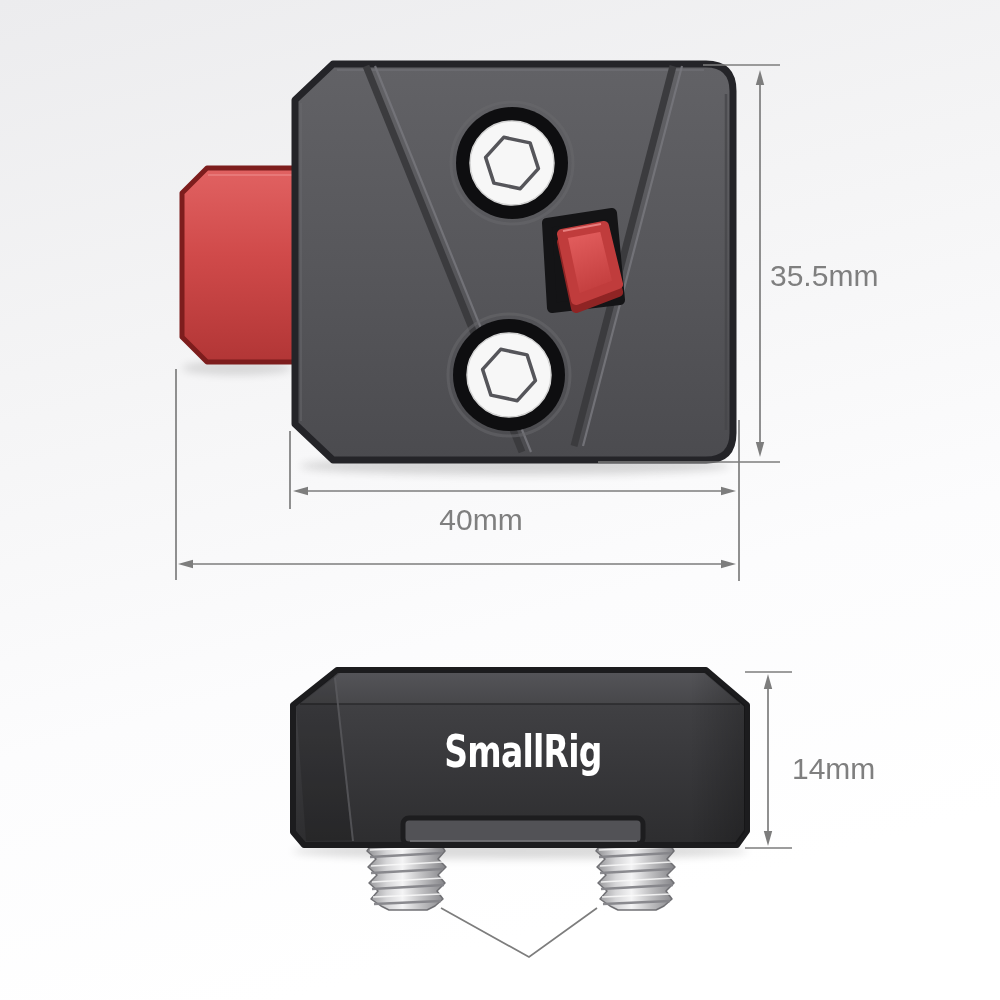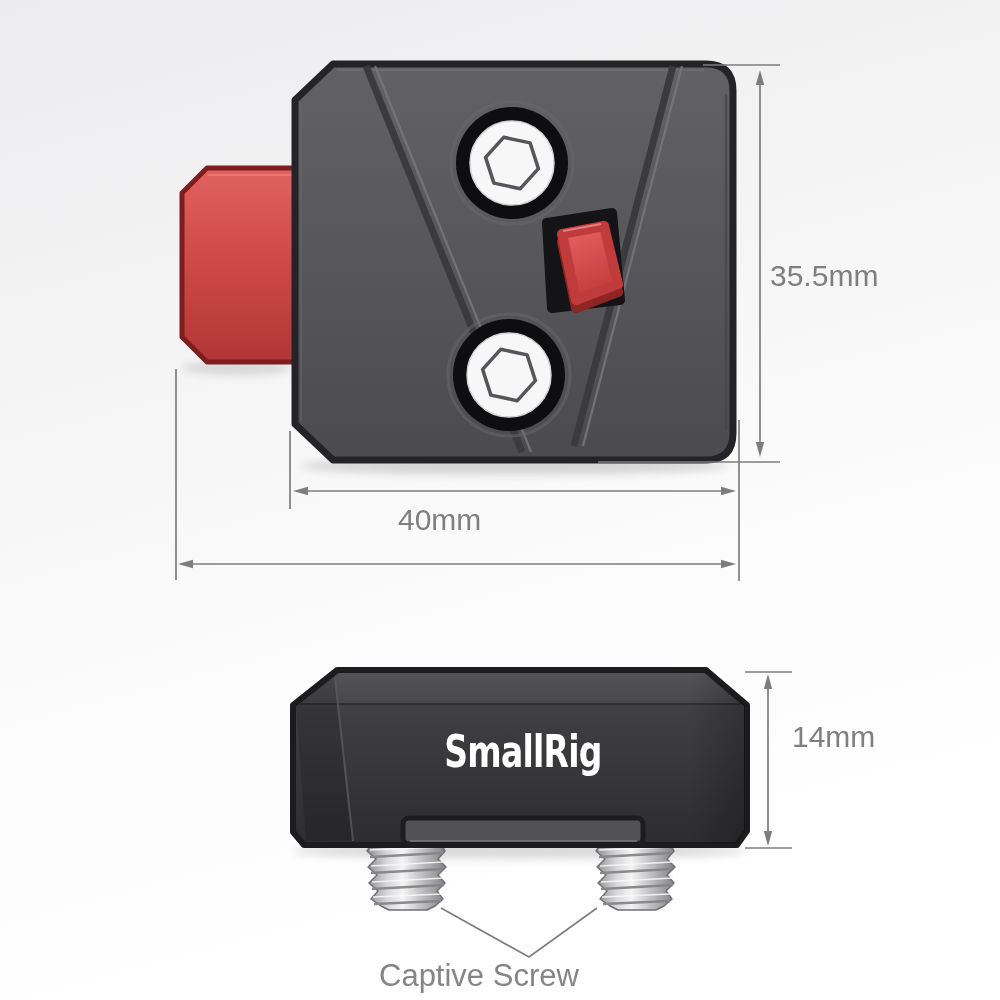--- a/index.html
+++ b/index.html
@@ -11,25 +11,25 @@
     font-family:"Liberation Sans",sans-serif;
   }
   .stage svg{position:absolute;left:0;top:0;}
   .label{
     position:absolute;
     color:#7f7f7f;
     font-size:30px;
     font-family:"Liberation Sans",sans-serif;
     white-space:nowrap;
   }
-  .centered{text-align:left;}
+  .centered{text-align:center;}
   #dim-355{left:770px;top:259px;}
   #dim-40{left:398px;top:503px;width:166px;}
   #dim-50{left:398px;top:588px;width:166px;}
-  #dim-14{left:792px;top:720px;}
+  #dim-14{left:792px;top:752px;}
   #captive-label{left:379px;top:958px;width:300px;font-size:31px;color:#858585;}
   #brand-logo{
     left:373px;top:726px;width:300px;
     color:#ffffff;
     font-family:"DejaVu Sans",sans-serif;
     font-weight:bold;
     font-size:44px;
     letter-spacing:-1px;
     transform:scaleX(.75);
     text-align:center;
@@ -202,16 +202,15 @@
       <polygon points="768,846 763.8,831 772.2,831" fill="#7d7d7d" stroke="none"></polygon>
     </g>
 
     <path d="M 441 908 L 529 957 L 597 908"></path>
   </g>
 </svg>
 
 <span class="label" id="dim-355">35.5mm</span>
 <span class="label centered" id="dim-40">40mm</span>
 <span class="label" id="dim-14">14mm</span>
-<span class="label centered" id="captive-label">Captive Screw</span>
 <span class="label centered" id="brand-logo">SmallRig</span>
 
 </div>
 
 </body></html>

